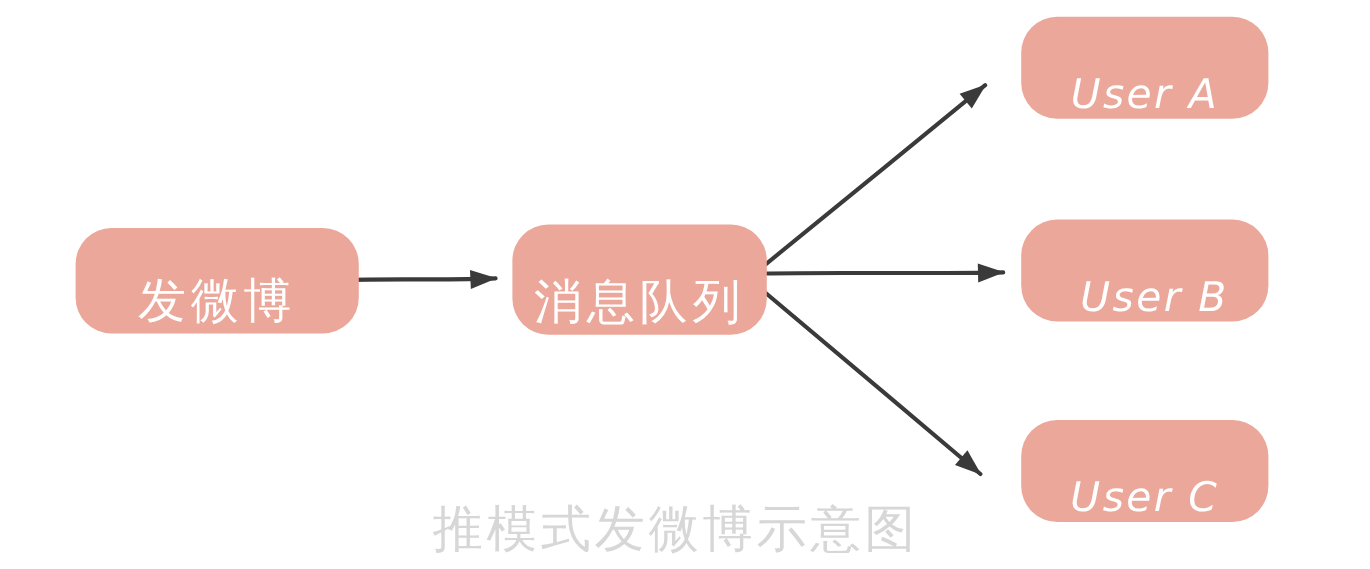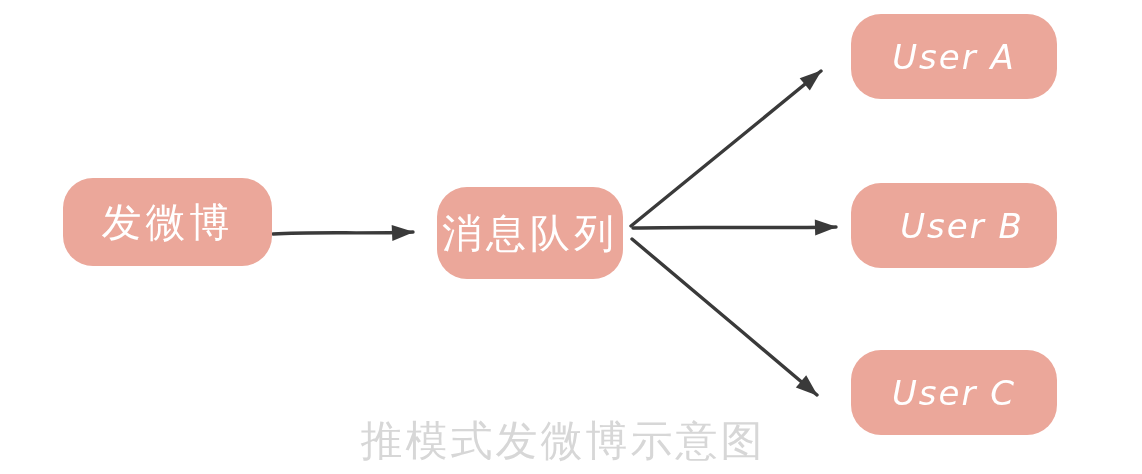--- a/index.html
+++ b/index.html
@@ -27,41 +27,41 @@
     fill: none;
     stroke: #3a3a3a;
     stroke-width: 3.4;
     stroke-linecap: round;
   }
   .node {
     position: absolute;
     background: #EBA79A;
     border-radius: 30px;
     display: flex;
-    align-items: center;
+    align-items: flex-end;
     justify-content: center;
     color: #ffffff;
     box-sizing: border-box;
   }
   .node span {
     display: block;
     white-space: nowrap;
   }
   .node-cjk span {
     font-size: 40px;
     letter-spacing: 4px;
     font-weight: 500;
   }
   .node-latin span {
     font-size: 34px;
     font-style: italic;
     letter-spacing: 2px;
   }
-  .node-publish { left: 63px;  top: 178px; width: 209px; height: 88px; }
-  .node-queue   { left: 437px; top: 187px; width: 186px; height: 92px; }
+  .node-publish { left: 63px;  top: 190px; width: 236px; height: 88px; }
+  .node-queue   { left: 427px; top: 187px; width: 212px; height: 92px; }
   .node-user-a  { left: 851px; top: 14px;  width: 206px; height: 85px; }
   .node-user-b  { left: 851px; top: 183px; width: 206px; height: 85px; padding-left: 16px; }
   .node-user-c  { left: 851px; top: 350px; width: 206px; height: 85px; }
   .caption {
     position: absolute;
     left: 0;
     top: 413px;
     width: 1142px;
     text-align: center;
     font-size: 42px;

